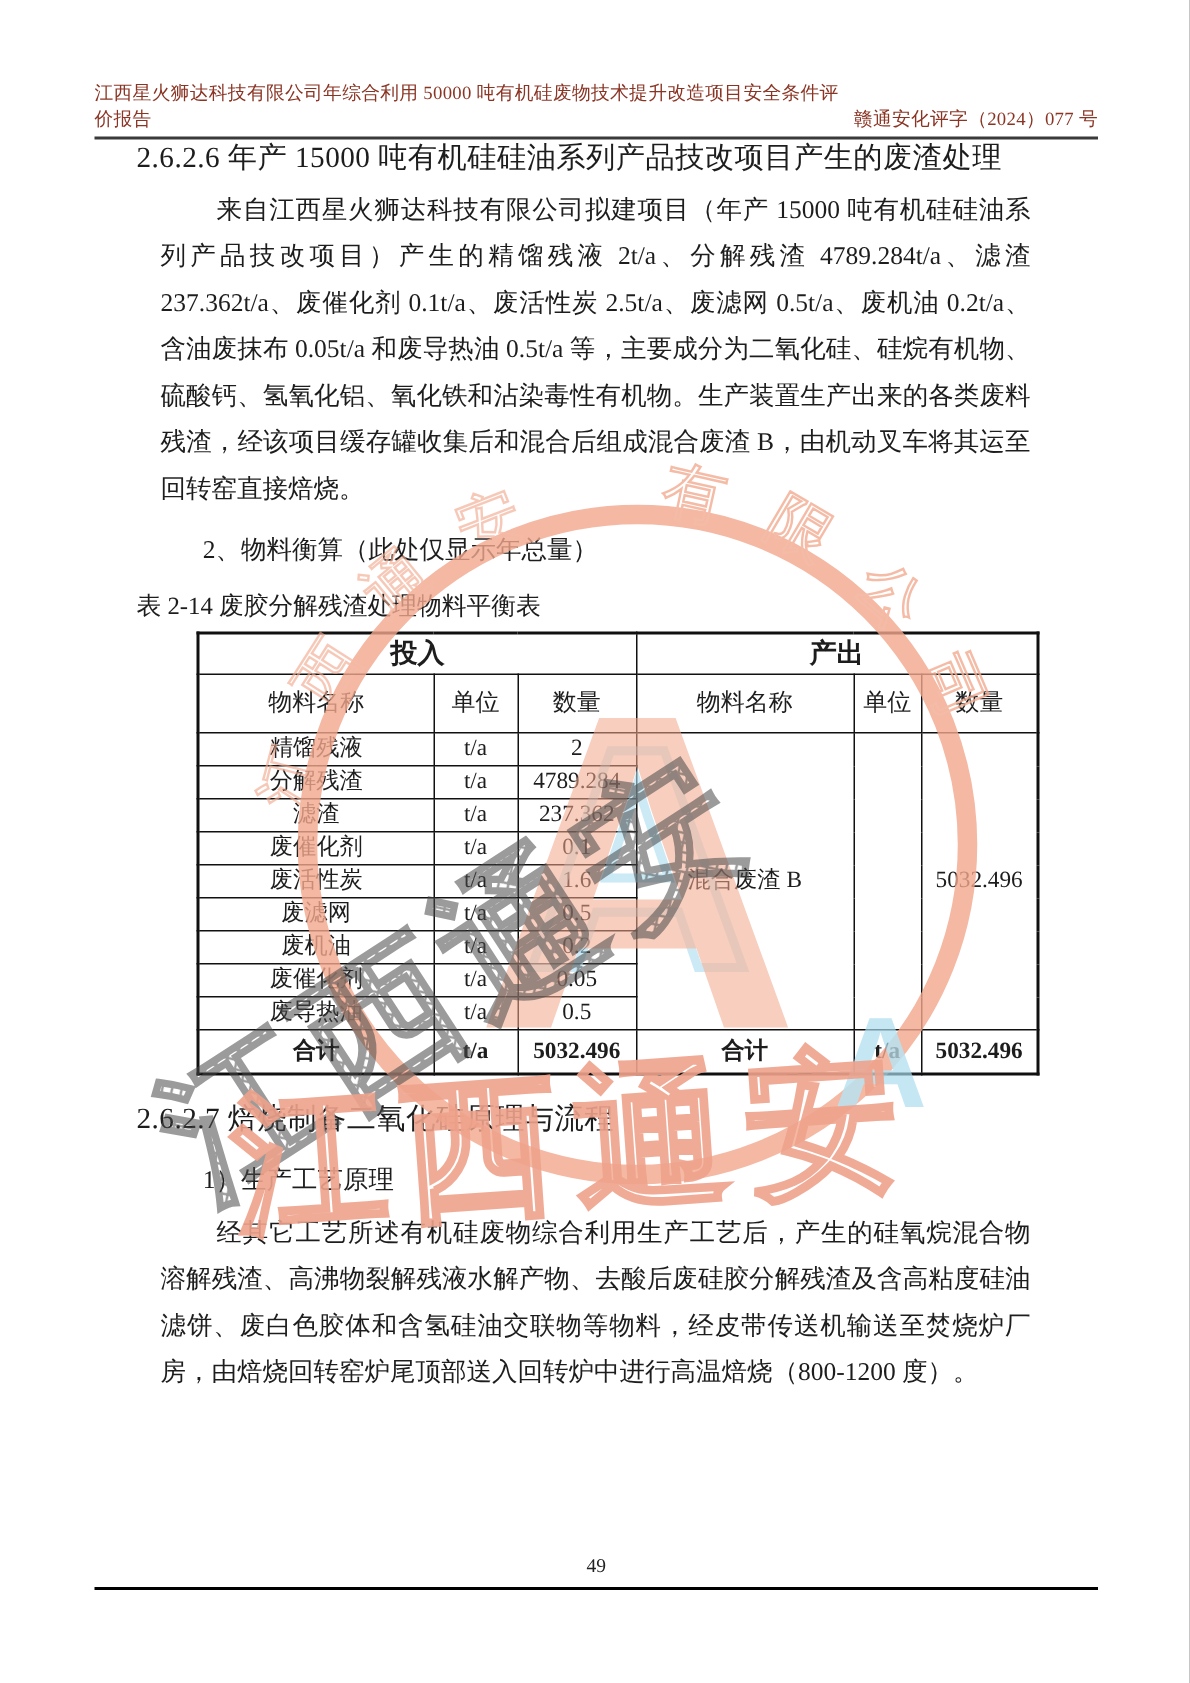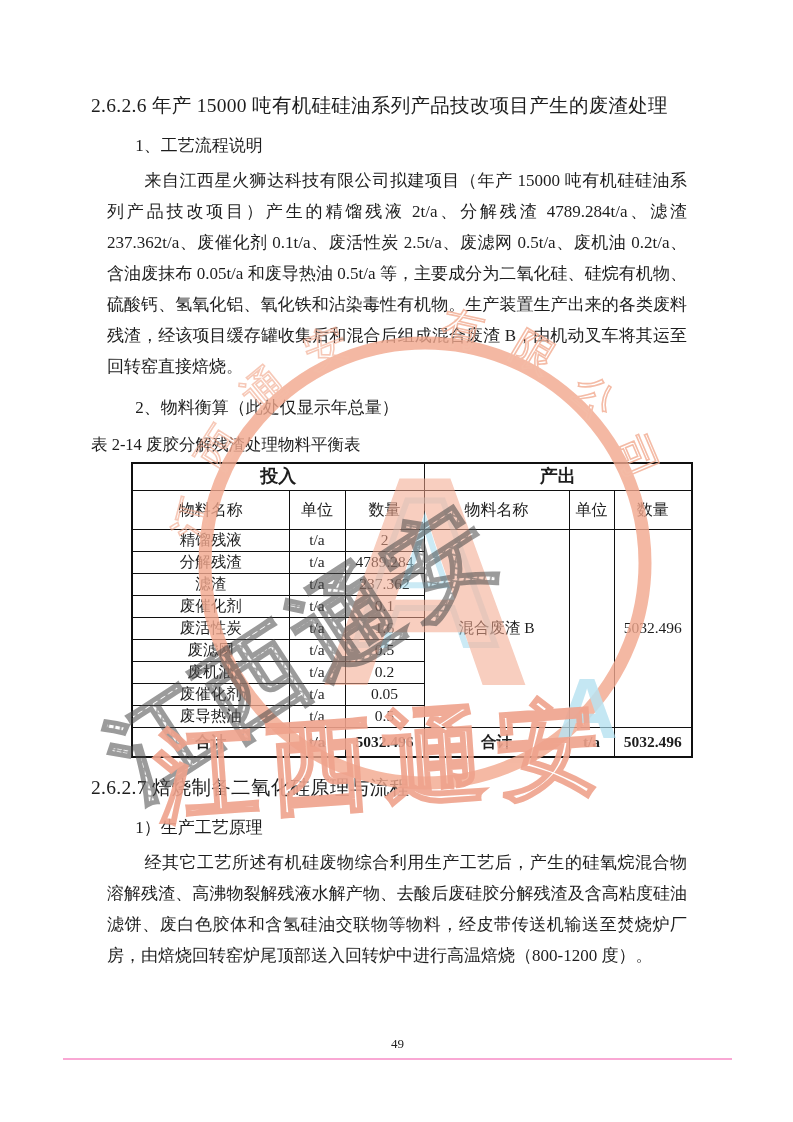--- a/index.html
+++ b/index.html
@@ -31,35 +31,38 @@
   table.balance td{
     border:1px solid #101010;text-align:center;vertical-align:middle;
     padding:0 2px;height:21px;line-height:1.22;overflow:hidden;
   }
   tr.group-row td{height:26px;font-size:18px;font-weight:bold;}
   tr.colhead-row td{height:38px;font-size:16px;margin-left:38px;}
   tr.total-row td{height:28px;font-weight:bold;}
   
   .footer{
     position:absolute;left:63px;right:61px;top:1036px;text-align:center;
-    font-size:13px;border-bottom:2px solid #f9a8d4;padding-bottom:6px;color:#222;
+    font-size:13px;border-bottom:2px solid #000000;padding-bottom:6px;color:#222;
   }
   
   svg.wm{position:absolute;left:0;top:0;pointer-events:none;}
 </style>
 </head>
 <body>
 
 <div class="page">
 
+  <div class="header">
+    <span class="left">江西星火狮达科技有限公司年综合利用 50000 吨有机硅废物技术提升改造项目安全条件评价报告</span>
+    <span class="right">赣通安化评字（2024）077 号</span>
+  </div>
 
   <div class="content">
 
     <h2 class="sec">2.6.2.6 年产 15000 吨有机硅硅油系列产品技改项目产生的废渣处理</h2>
-    <p class="item">1、工艺流程说明</p>
     <p class="para">来自江西星火狮达科技有限公司拟建项目（年产 15000 吨有机硅硅油系列产品技改项目）产生的精馏残液 2t/a、分解残渣 4789.284t/a、滤渣 237.362t/a、废催化剂 0.1t/a、废活性炭 2.5t/a、废滤网 0.5t/a、废机油 0.2t/a、含油废抹布 0.05t/a 和废导热油 0.5t/a 等，主要成分为二氧化硅、硅烷有机物、硫酸钙、氢氧化铝、氧化铁和沾染毒性有机物。生产装置生产出来的各类废料残渣，经该项目缓存罐收集后和混合后组成混合废渣 B，由机动叉车将其运至回转窑直接焙烧。</p>
     <p class="item">2、物料衡算（此处仅显示年总量）</p>
 
     <div class="caption">表 2-14 废胶分解残渣处理物料平衡表</div>
 
     <table class="balance">
       <colgroup>
         <col style="width:157px">
           <col style="width:56px">
           <col style="width:79px">

